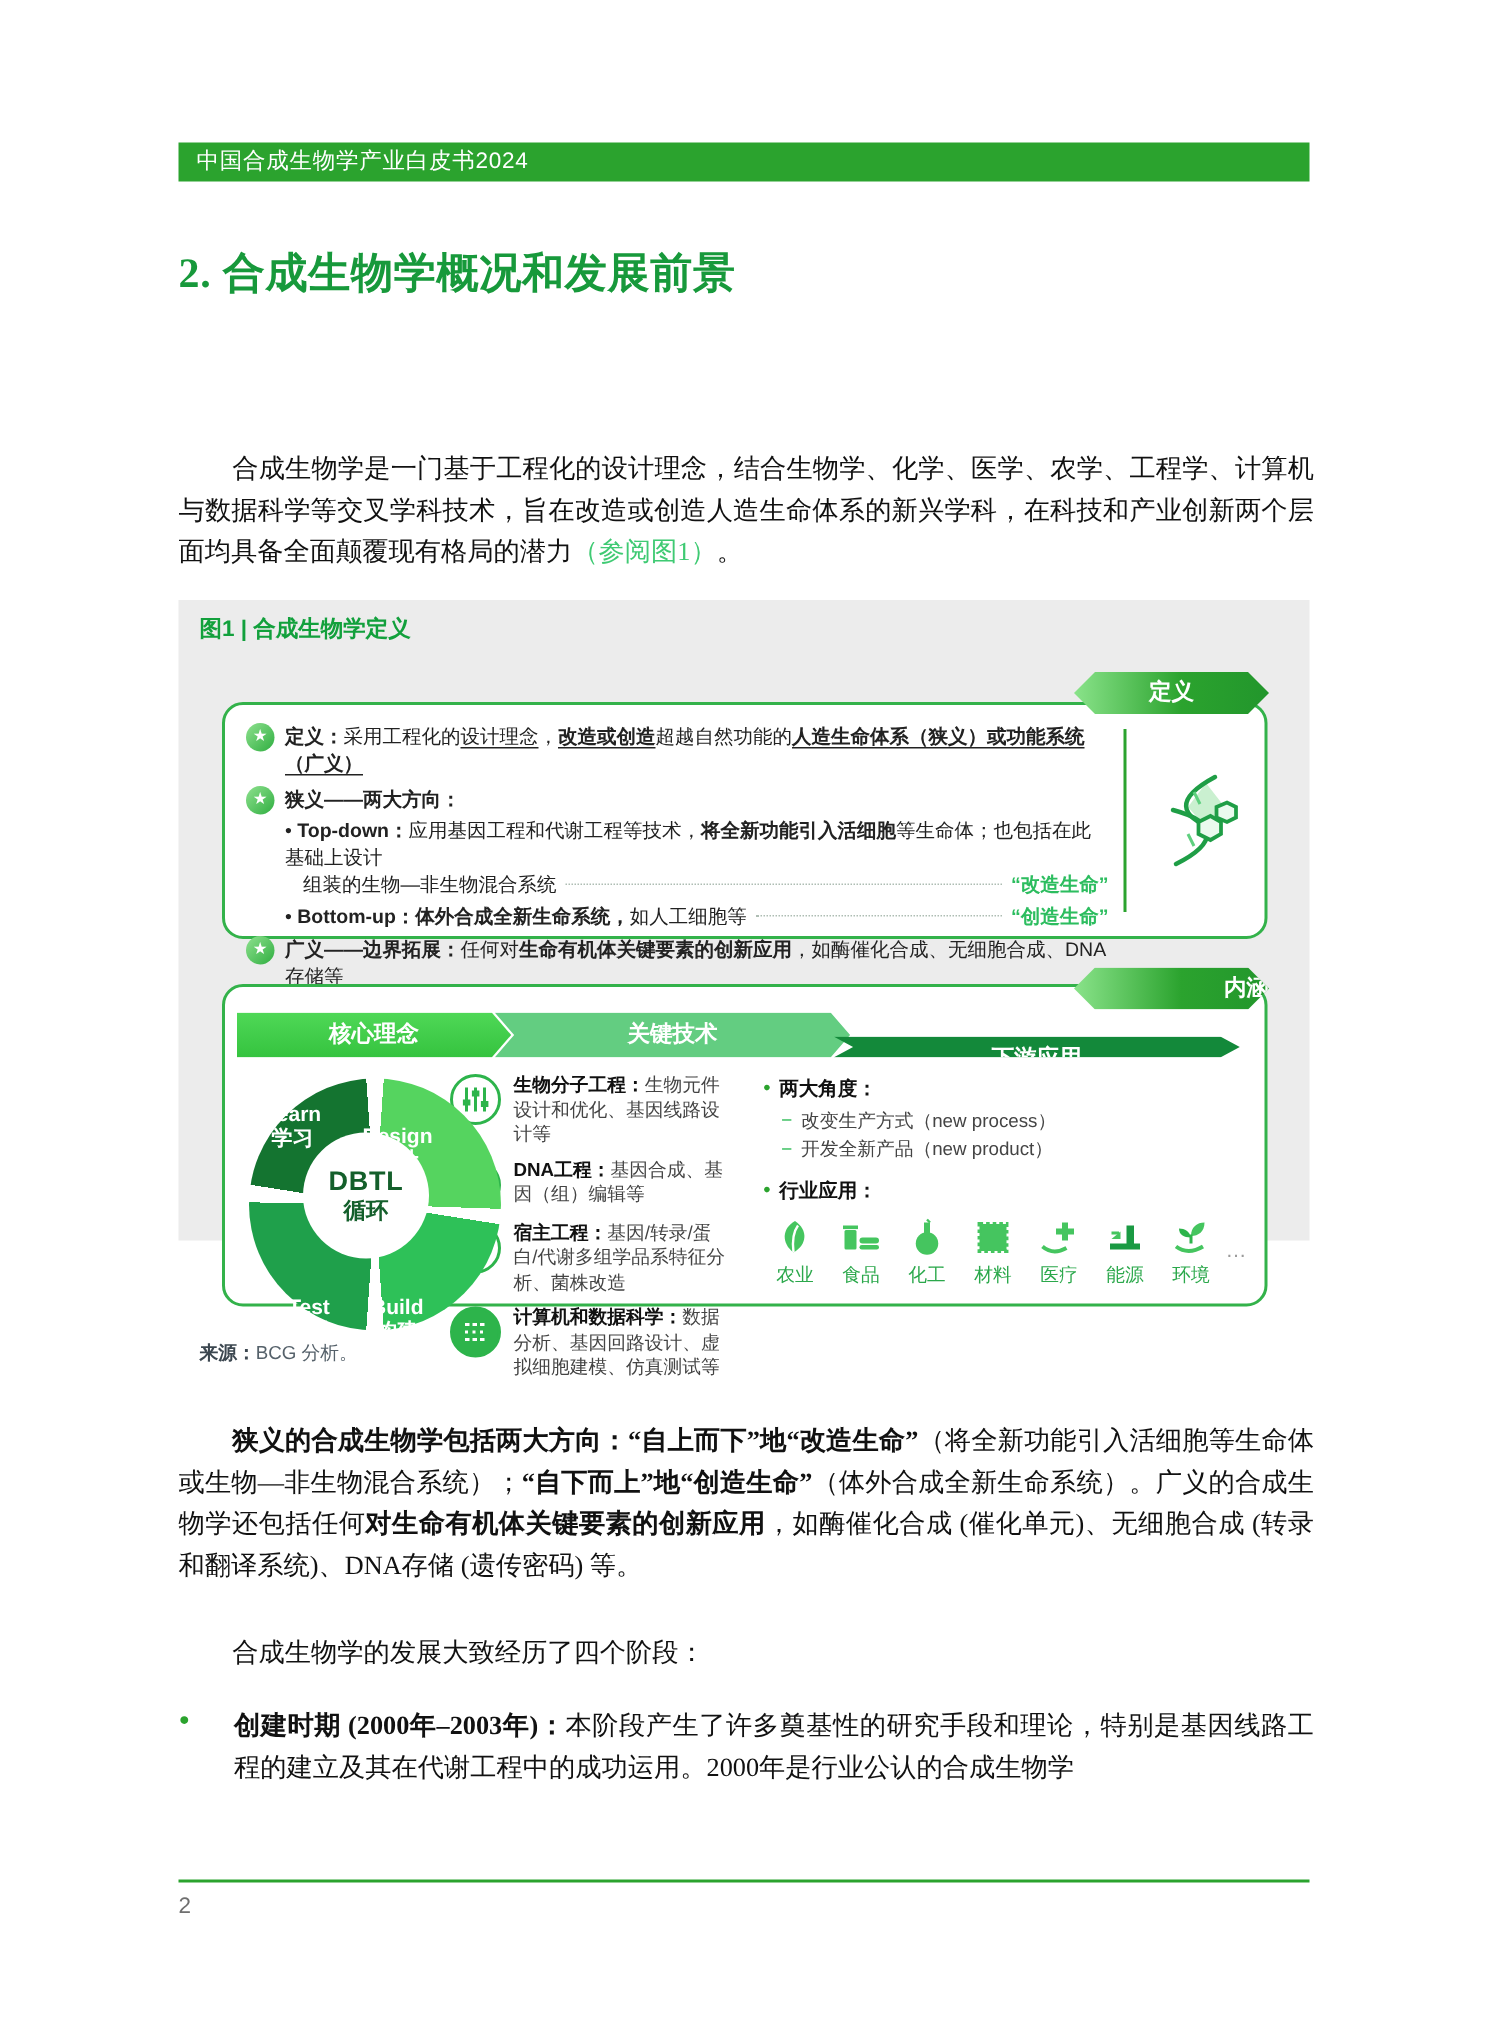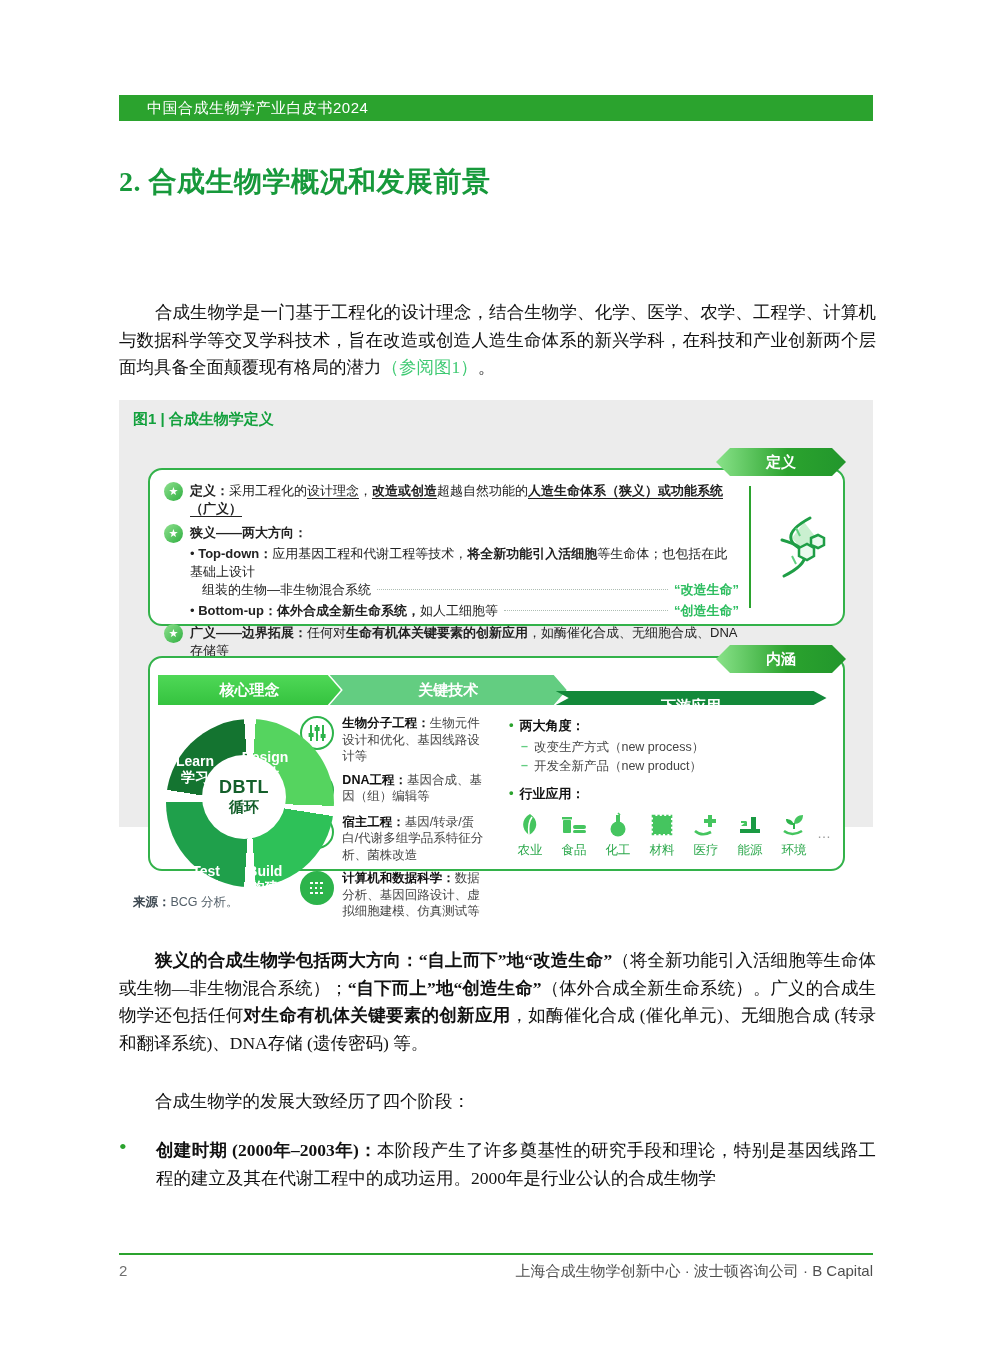--- a/index.html
+++ b/index.html
@@ -6,21 +6,21 @@
   html,body { background:#fff; }
   .page {
     position:relative; width:992px; height:1346px; background:#ffffff;
     font-family:"Liberation Serif", serif; color:#111; overflow:hidden;
   }
   
   .header-bar {
     position:absolute; left:119px; top:95px; width:754px; height:26px;
     background:#2ba32e; color:#fff;
     font-family:"Liberation Sans", sans-serif; font-size:15px; line-height:26px;
-    padding-left:28px; letter-spacing:.5px;
+    padding-left:12px; letter-spacing:.5px;
   }
   
   .section-title {
     position:absolute; left:119px; top:163px; color:#17993b;
     font-size:28px; font-weight:bold; letter-spacing:.5px;
   }
   .subsection-title {
     position:absolute; left:119px; top:248px; color:#17993b;
     font-size:19px; font-weight:bold;
   }
@@ -47,21 +47,21 @@
     background:#ececec; font-family:"Liberation Sans", sans-serif;
   }
   .fig-title { position:absolute; left:14px; top:10px; color:#12a03c; font-size:15px; font-weight:bold; }
   .banner {
     position:absolute; width:130px; height:28px; z-index:3;
     color:#fff; font-size:15px; font-weight:bold; text-align:center; line-height:28px;
     background:linear-gradient(90deg,#8ae38a,#2ba32e 55%,#22962c);
     clip-path:polygon(14px 0, calc(100% - 14px) 0, 100% 50%, calc(100% - 14px) 100%, 14px 100%, 0 50%);
   }
   .banner-def  { right:27px; top:48px; }
-  .banner-conn { right:27px; top:245px; }
+  .banner-conn { right:27px; top:245px;text-align:right; }
   .gbox {
     position:absolute; left:29px; width:697px; background:#fff;
     border:2px solid #33b24a; border-radius:14px; z-index:2;
   }
   
   .def-box { top:68px; height:158px; display:flex; }
   .def-left { flex:1; padding:12px 10px 10px 14px; font-size:13px; line-height:18px; color:#222; }
   .def-divider { width:2px; background:#2ba32e; margin:16px 0; }
   .def-right { width:92px; display:flex; align-items:center; justify-content:center; }
   .star-item { display:flex; gap:7px; margin-bottom:6px; }
@@ -97,21 +97,21 @@
       #fff 271deg 279deg, #147430 279deg 356deg, #fff 356deg 360deg);
   }
   .donut-center {
     position:absolute; left:42px; top:42px; width:84px; height:84px; border-radius:50%;
     background:#fff; display:flex; flex-direction:column; align-items:center; justify-content:center;
     color:#145f2b; font-weight:bold;
   }
   .donut-center .en { font-size:18px; letter-spacing:.5px; }
   .donut-center .cn { font-size:15px; }
   .seg-label { position:absolute; color:#fff; font-weight:bold; font-size:14px; line-height:16px; text-align:center; }
-  .lab-learn  { left:16px;  top:40px; }
+  .lab-learn  { left:16px;  top:21px; }
   .lab-design { right:12px; top:36px; }
   .lab-test   { left:32px;  bottom:32px; }
   .lab-build  { right:18px; bottom:32px; }
   
   .tech-col { width:250px; padding-top:2px; }
   .tech-item { display:flex; gap:8px; margin-bottom:7px; }
   .tech-ico {
     flex:0 0 34px; width:34px; height:34px; border-radius:50%;
     border:2.5px solid #2db44b; background:#fff;
     display:flex; align-items:center; justify-content:center; margin-top:1px;
@@ -376,16 +376,15 @@
   <p class="para p3">合成生物学的发展大致经历了四个阶段：</p>
 
   <div class="stage">
     <span class="dot">•</span>
     <span class="stage-text"><span class="b">创建时期 (2000年–2003年)：</span><span>本阶段产生了许多奠基性的研究手段和理论，特别是基因线路工程的建立及其在代谢工程中的成功运用。2000年是行业公认的合成生物学</span></span>
   </div>
 
   <div class="footer-line"></div>
   <div class="footer-row">
     <span class="page-num">2</span>
-    <span>上海合成生物学创新中心 · 波士顿咨询公司 · B Capital</span>
   </div>
 
 </div>
 
 </body></html>

